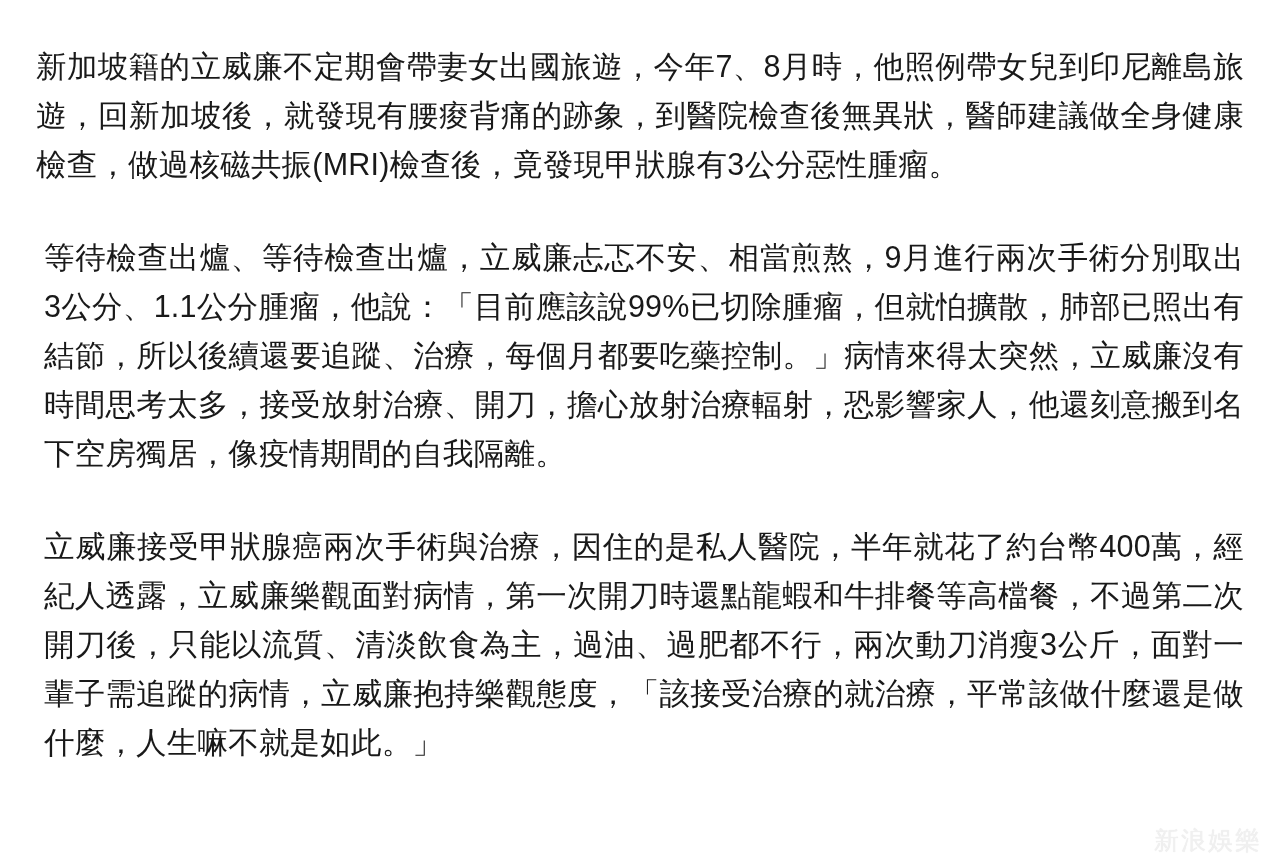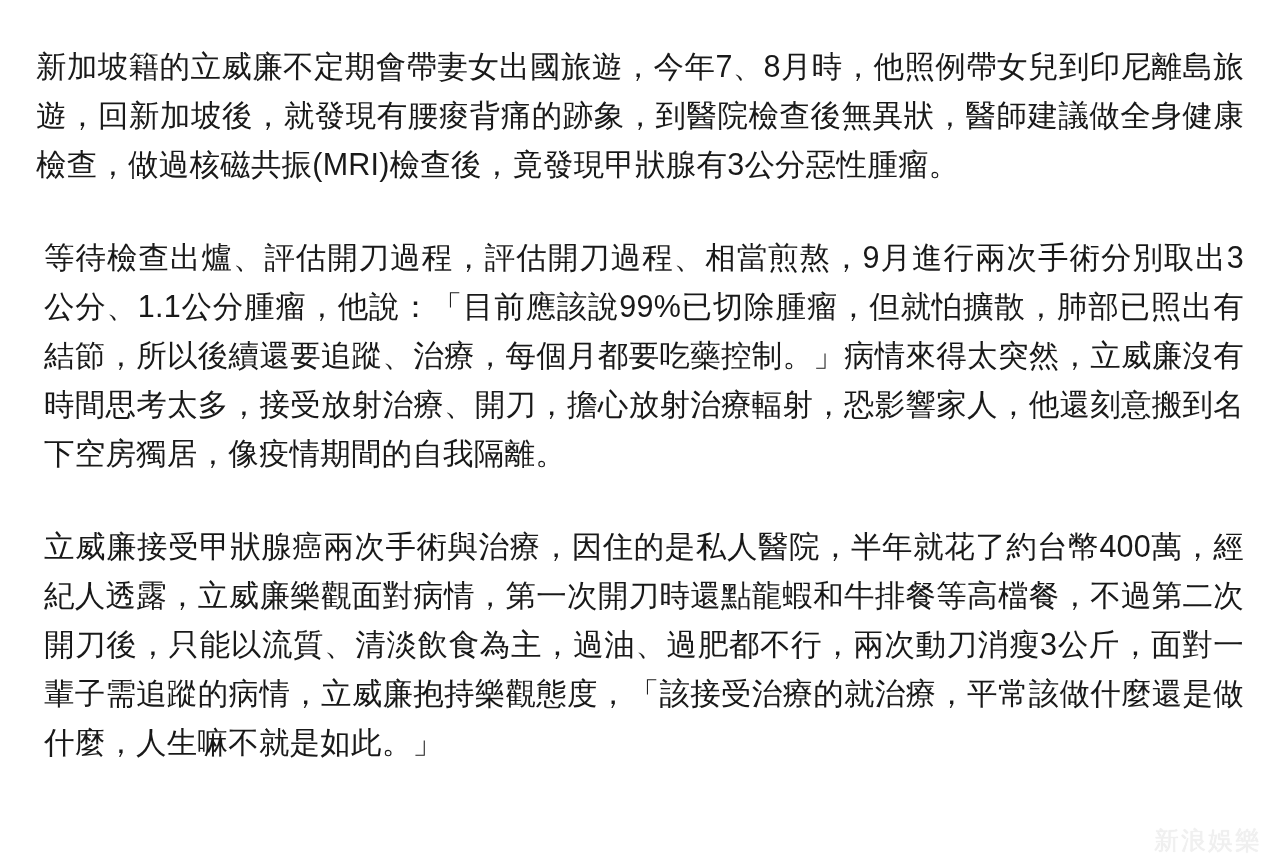--- a/index.html
+++ b/index.html
@@ -58,17 +58,17 @@
     white-space: nowrap;
     font-family: "Liberation Sans", "DejaVu Sans", sans-serif;
   }
 </style>
 </head>
 <body>
 
 <div class="page">
   <article class="article">
     <p class="para p1">新加坡籍的立威廉不定期會帶妻女出國旅遊，今年7、8月時，他照例帶女兒到印尼離島旅遊，回新加坡後，就發現有腰痠背痛的跡象，到醫院檢查後無異狀，醫師建議做全身健康檢查，做過核磁共振(MRI)檢查後，竟發現甲狀腺有3公分惡性腫瘤。</p>
-    <p class="para p2">等待檢查出爐、評估開刀過程，評估開刀過程、相當煎熬，9月進行兩次手術分別取出3公分、1.1公分腫瘤，他說：「目前應該說99%已切除腫瘤，但就怕擴散，肺部已照出有結節，所以後續還要追蹤、治療，每個月都要吃藥控制。」病情來得太突然，立威廉沒有時間思考太多，接受放射治療、開刀，擔心放射治療輻射，恐影響家人，他還刻意搬到名下空房獨居，像疫情期間的自我隔離。</p>
+    <p class="para p2">等待檢查出爐、等待檢查出爐，立威廉忐忑不安、相當煎熬，9月進行兩次手術分別取出3公分、1.1公分腫瘤，他說：「目前應該說99%已切除腫瘤，但就怕擴散，肺部已照出有結節，所以後續還要追蹤、治療，每個月都要吃藥控制。」病情來得太突然，立威廉沒有時間思考太多，接受放射治療、開刀，擔心放射治療輻射，恐影響家人，他還刻意搬到名下空房獨居，像疫情期間的自我隔離。</p>
     <p class="para p3">立威廉接受甲狀腺癌兩次手術與治療，因住的是私人醫院，半年就花了約台幣400萬，經紀人透露，立威廉樂觀面對病情，第一次開刀時還點龍蝦和牛排餐等高檔餐，不過第二次開刀後，只能以流質、清淡飲食為主，過油、過肥都不行，兩次動刀消瘦3公斤，面對一輩子需追蹤的病情，立威廉抱持樂觀態度，「該接受治療的就治療，平常該做什麼還是做什麼，人生嘛不就是如此。」</p>
   </article>
   <div class="watermark">新浪娛樂</div>
 </div>
 
 </body></html>

